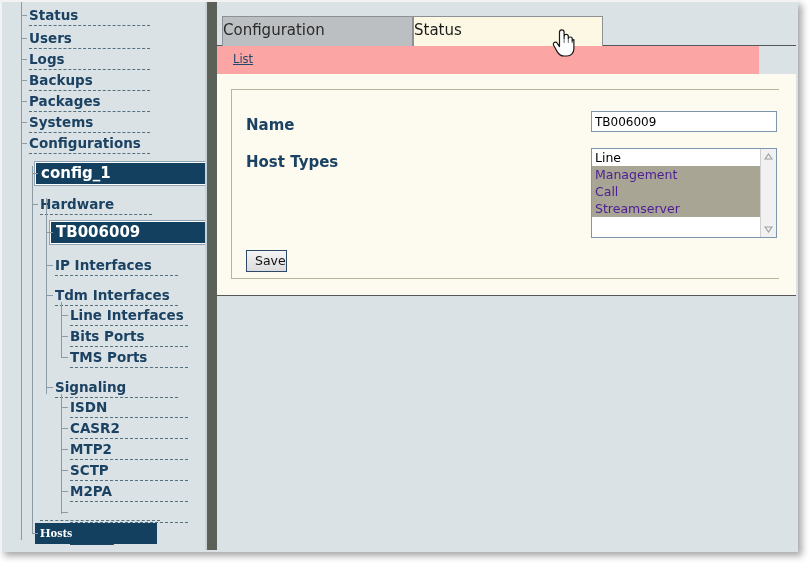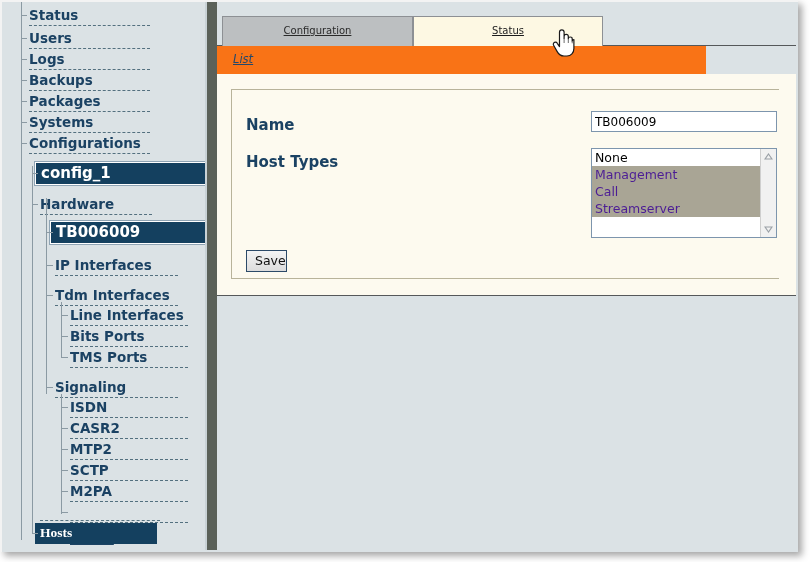--- a/index.html
+++ b/index.html
@@ -129,50 +129,48 @@
     height: 44px;
     background: #dbe2e5;
     border-bottom: 1px solid #55585a;
     box-sizing: border-box;
   }
   .tab {
     position: absolute;
     top: 14px;
     height: 30px;
     box-sizing: border-box;
-    text-align: center;
-    font-size: 10px;
+    text-align: left;
+    font-size: 15px;
     color: #2d2d2d;
     line-height: 27px;
     border: 1px solid #8d9094;
     border-bottom: none;
-    text-decoration: underline;
   }
   .tab.inactive {
     background: #bcbfc1;
     color: #2a2a2a;
     left: 5px;
     width: 191px;
   }
   .tab.active {
     background: #fdf8e3;
     color: #1c1c1c;
     left: 196px;
     width: 190px;
     z-index: 3;
   }
 
   
   .subbar {
     position: absolute;
     left: 0; top: 44px;
-    width: 489px;
+    width: 542px;
     height: 28px;
-    background: #f97316;
-    font-style: italic;
+    background: #fca5a5;
   }
   .list-link {
     position: absolute;
     left: 16px; top: 6px;
     font-size: 11.5px;
     color: #24486b;
     text-decoration: underline;
     cursor: pointer;
   }
 
@@ -409,21 +407,21 @@
       <div class="fieldset">
 
         <div class="field-label" style="left:14px; top:26px;">Name</div>
 
         <input class="text-input" type="text" style="left: 359px; top: 21px; width: 186px; height: 21px;" value="TB006009">
 
         <div class="field-label" style="left:14px; top:63px;">Host Types</div>
 
         <div class="listbox" style="left:359px; top:58px; width:186px; height:90px;">
           <div class="listbox-items" id="listbox-items">
-              <div class="lb-option">None</div>
+              <div class="lb-option">Line</div>
               <div class="lb-option selected">Management</div>
               <div class="lb-option selected">Call</div>
               <div class="lb-option selected">Streamserver</div>
             </div>
           <div class="lb-scroll">
             <div class="lb-arrow up">
               <svg width="9" height="7" viewBox="0 0 9 7">
                 <polygon points="4.5,1 8,6 1,6" fill="none" stroke="#9aa0a6" stroke-width="1.2"></polygon>
               </svg>
             </div>

